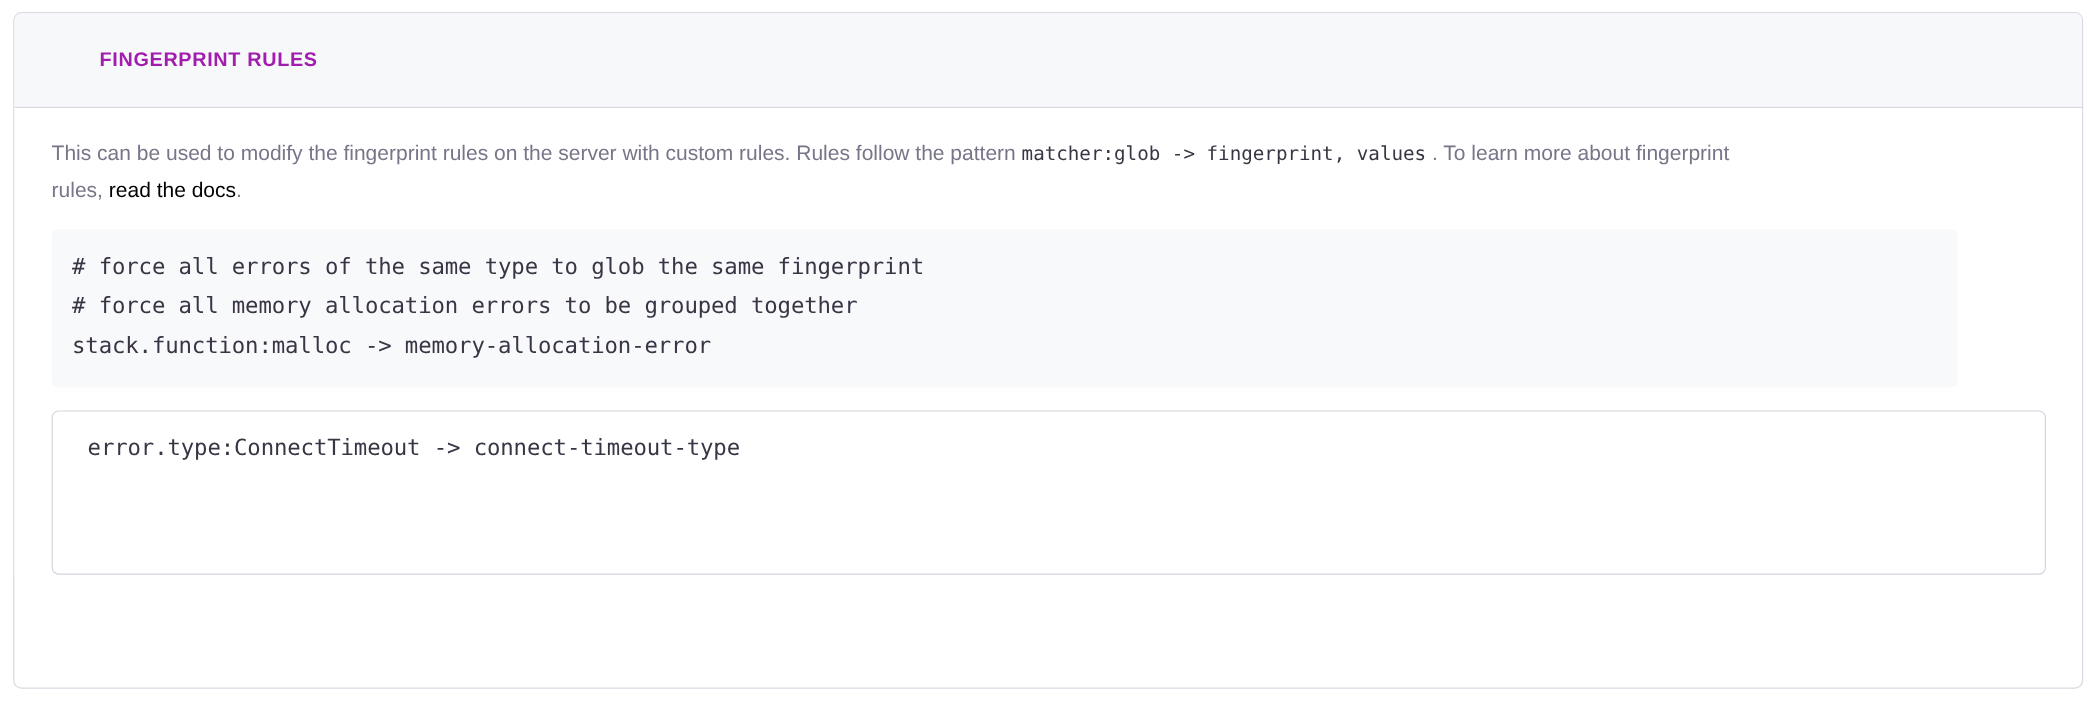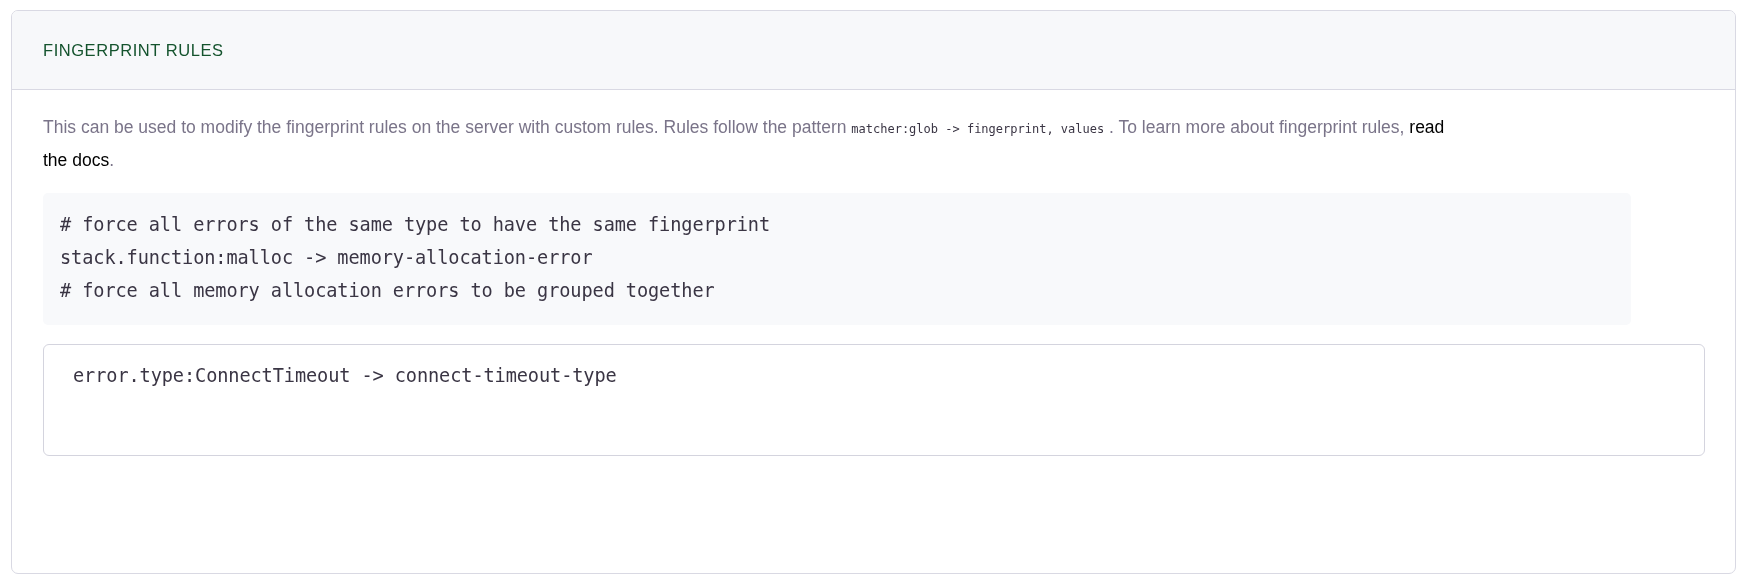--- a/index.html
+++ b/index.html
@@ -38,44 +38,45 @@
     height: 79px;
     background: #f7f8fa;
     border-bottom: 1px solid #d9d9e3;
     display: flex;
     align-items: center;
     padding: 0 31px;
   }
 
   .panel-title {
     font-size: 16.5px;
-    font-weight: normal;
+    font-weight: bold;
     letter-spacing: 0.55px;
-    color: #14532d;
+    color: #a21caf;
     text-transform: uppercase;
     line-height: 1;
+    margin-left: 40px;
   }
 
   .panel-body {
     box-sizing: border-box;
     padding: 22px 31px 0 31px;
     background: #ffffff;
   }
 
   .description {
     font-size: 17.5px;
     line-height: 31px;
     color: #7a7489;
     max-width: 1420px;
     margin: 0 0 17px 0;
   }
 
   .description .code-inline {
     font-family: "DejaVu Sans Mono", "Liberation Mono", monospace;
-    font-size: 12px;
+    font-size: 16px;
     color: #3a3544;
     letter-spacing: 0;
     white-space: pre;
   }
 
   .description .doc-link {
     color: #000000;
     text-decoration: none;
   }
 
@@ -94,21 +95,21 @@
     line-height: 33px;
     color: #3a3544;
     white-space: pre;
     letter-spacing: -0.1px;
   }
 
   .rule-textarea {
     box-sizing: border-box;
     display: block;
     width: 1662px;
-    height: 112px;
+    height: 137px;
     border: 1px solid #d4d4de;
     border-radius: 6px;
     background: #ffffff;
     padding: 16px 18px 16px 29px;
     font-family: "DejaVu Sans Mono", "Liberation Mono", monospace;
     font-size: 18.6px;
     line-height: 30px;
     color: #3a3544;
     letter-spacing: -0.1px;
     resize: none;
@@ -129,22 +130,22 @@
       <h2 class="panel-title">Fingerprint Rules</h2>
     </header>
 
     <div class="panel-body">
 
       <p class="description">
         <span>This can be used to modify the fingerprint rules on the server with custom rules. Rules follow the pattern </span><span class="code-inline">matcher:glob -&gt; fingerprint, values</span><span> . To learn more about fingerprint rules, </span><a class="doc-link" href="#">read the docs</a><span>.</span>
       </p>
 
       <div class="code-block">
-        <div class="code-line"># force all errors of the same type to have the same fingerprint</div>
+        <div class="code-line"># force all errors of the same type to glob the same fingerprint</div>
+        <div class="code-line"># force all memory allocation errors to be grouped together</div>
         <div class="code-line">stack.function:malloc -&gt; memory-allocation-error</div>
-        <div class="code-line"># force all memory allocation errors to be grouped together</div>
       </div>
 
       <textarea class="rule-textarea" spellcheck="false" placeholder="matcher:glob -&gt; fingerprint, values" style="">error.type:ConnectTimeout -&gt; connect-timeout-type</textarea>
 
     </div>
   </section>
 </div>
 
 </body></html>

